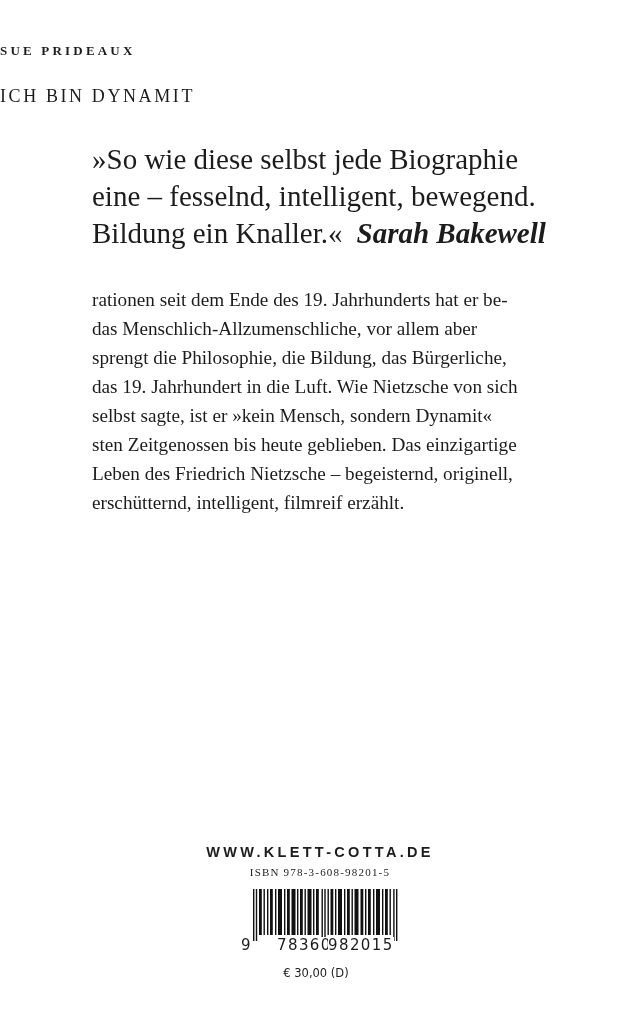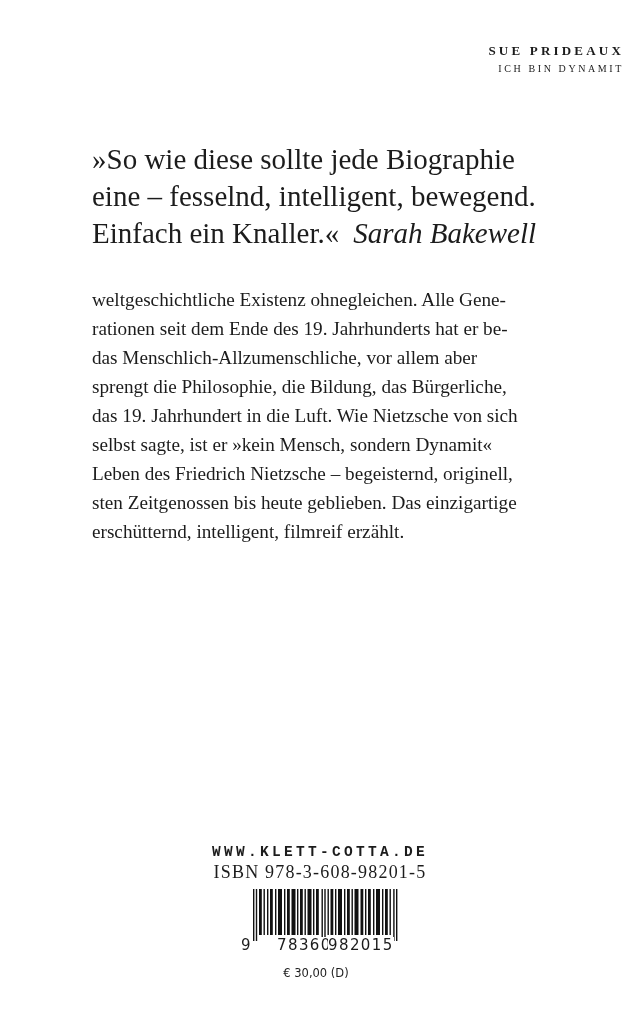--- a/index.html
+++ b/index.html
@@ -1,50 +1,50 @@
 <!DOCTYPE html>
 <html><head>
 <meta charset="utf-8">
 <style>
   html, body { margin: 0; padding: 0; background: #ffffff; }
   body {
     width: 640px; height: 1020px; position: relative; overflow: hidden;
     color: #1c1c1c;
     font-family: "DejaVu Serif", "Liberation Serif", serif;
   }
-  .header { position: absolute; top: 42px; left: 0; width: 624px; text-align: right; }
+  .header { position: absolute; top: 42px; left: 0; width: 624px; text-align: left; }
   .author {
     font-family: "Liberation Serif", serif; font-weight: bold;
     font-size: 13px; letter-spacing: 3.2px; line-height: 18px;
   }
   .title {
     font-family: "Liberation Serif", serif;
-    font-size: 10px; letter-spacing: 2.6px; line-height: 18px;
+    font-size: 18px; letter-spacing: 2.6px; line-height: 18px; margin-top: 27px;
   }
   .quote {
     position: absolute; left: 92px; top: 141px; width: 500px;
     font-family: "Liberation Serif", serif;
     font-size: 29px; line-height: 37px;
   }
   .quote .q-line { display: block; white-space: nowrap; }
-  .quote .attribution { font-style: italic; margin-left: 14px; }
+  .quote .attribution { font-style: italic; margin-left: 14px; font-weight: bold; }
   .blurb {
     position: absolute; left: 92px; top: 285px; width: 470px;
     font-family: "Liberation Serif", serif;
     font-size: 19.2px; line-height: 29px;
   }
   .blurb .b-line { display: block; white-space: nowrap; }
   .footer { position: absolute; top: 843px; left: 0; width: 640px; text-align: center; }
   .website {
-    font-family: Liberation Mono, monospace; font-weight: bold;
+    font-family: Liberation Sans, sans-serif; font-weight: bold;
     font-size: 14.5px; letter-spacing: 3.3px; line-height: 19px;
   }
   .isbn {
     font-family: "Liberation Serif", serif;
-    font-size: 18px; letter-spacing: 1.2px; line-height: 20px;
+    font-size: 11px; letter-spacing: 1.2px; line-height: 20px;
   }
   .barcode-wrap { position: absolute; left: 241px; top: 889px; width: 170px; height: 70px; }
   .barcode { position: absolute; left: 12px; top: 0; width: 145px; height: 52px; display: block; }
   .bc-digit-first, .bc-digits-left, .bc-digits-right {
     position: absolute; top: 48px;
     font-family: "DejaVu Sans", sans-serif; font-size: 15px; line-height: 16px;
     background: #fff;
   }
   .bc-digit-first { left: 0px; }
   .bc-digits-left { left: 36px; letter-spacing: 1.4px; }
@@ -56,34 +56,33 @@
 </style>
 </head>
 <body>
 
 <div class="header">
   <div class="author">SUE PRIDEAUX</div>
   <div class="title">ICH BIN DYNAMIT</div>
 </div>
 
 <div class="quote">
-  <span class="q-line">»So wie diese sollte jede Biographie</span>
+  <span class="q-line">»So wie diese selbst jede Biographie</span>
   <span class="q-line">eine – fesselnd, intelligent, bewegend.</span>
-  <span class="q-line"><span>Einfach ein Knaller.«</span><span class="attribution">Sarah Bakewell</span></span>
+  <span class="q-line"><span>Bildung ein Knaller.«</span><span class="attribution">Sarah Bakewell</span></span>
 </div>
 
 <div class="blurb">
-  <span class="b-line">weltgeschichtliche Existenz ohnegleichen. Alle Gene-</span>
   <span class="b-line">rationen seit dem Ende des 19. Jahrhunderts hat er be-</span>
   <span class="b-line">das Menschlich-Allzumenschliche, vor allem aber</span>
   <span class="b-line">sprengt die Philosophie, die Bildung, das Bürgerliche,</span>
   <span class="b-line">das 19. Jahrhundert in die Luft. Wie Nietzsche von sich</span>
   <span class="b-line">selbst sagte, ist er »kein Mensch, sondern Dynamit«</span>
+  <span class="b-line">sten Zeitgenossen bis heute geblieben. Das einzigartige</span>
   <span class="b-line">Leben des Friedrich Nietzsche – begeisternd, originell,</span>
-  <span class="b-line">sten Zeitgenossen bis heute geblieben. Das einzigartige</span>
   <span class="b-line">erschütternd, intelligent, filmreif erzählt.</span>
 </div>
 
 <div class="footer">
   <div class="website">WWW.KLETT-COTTA.DE</div>
   <div class="isbn">ISBN 978-3-608-98201-5</div>
 </div>
 
 <div class="barcode-wrap">
   <svg class="barcode" viewBox="0 0 145 52" preserveAspectRatio="none">

